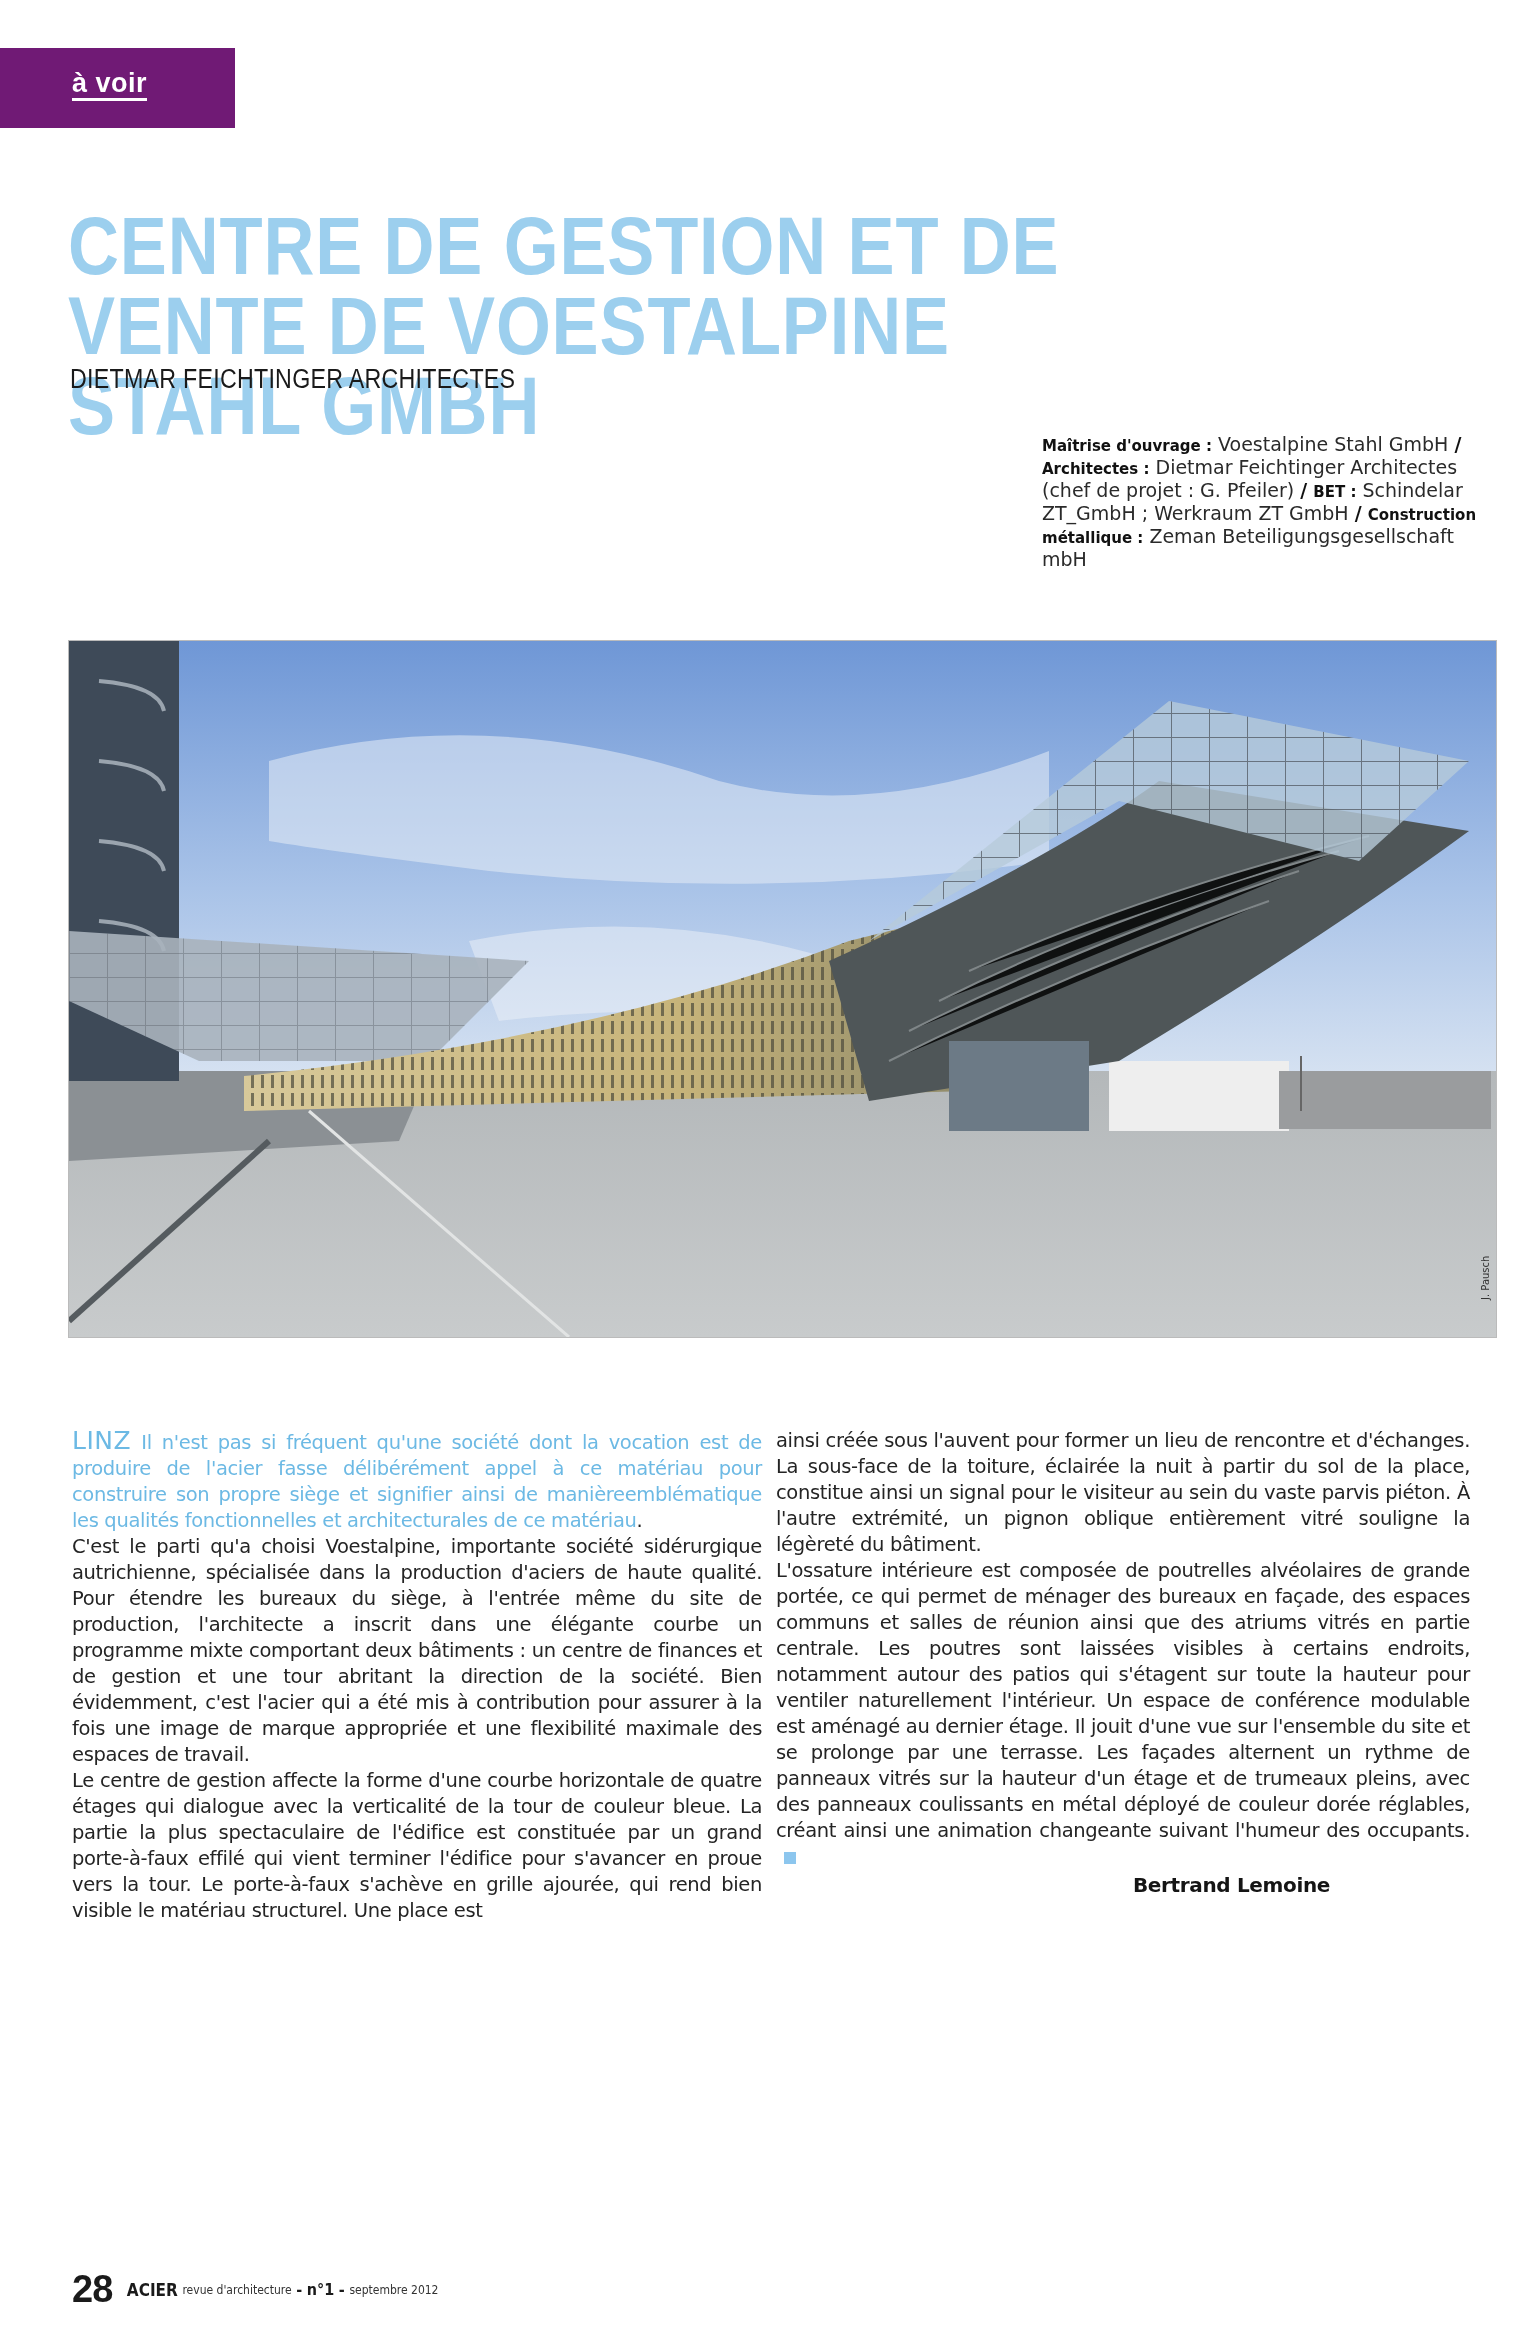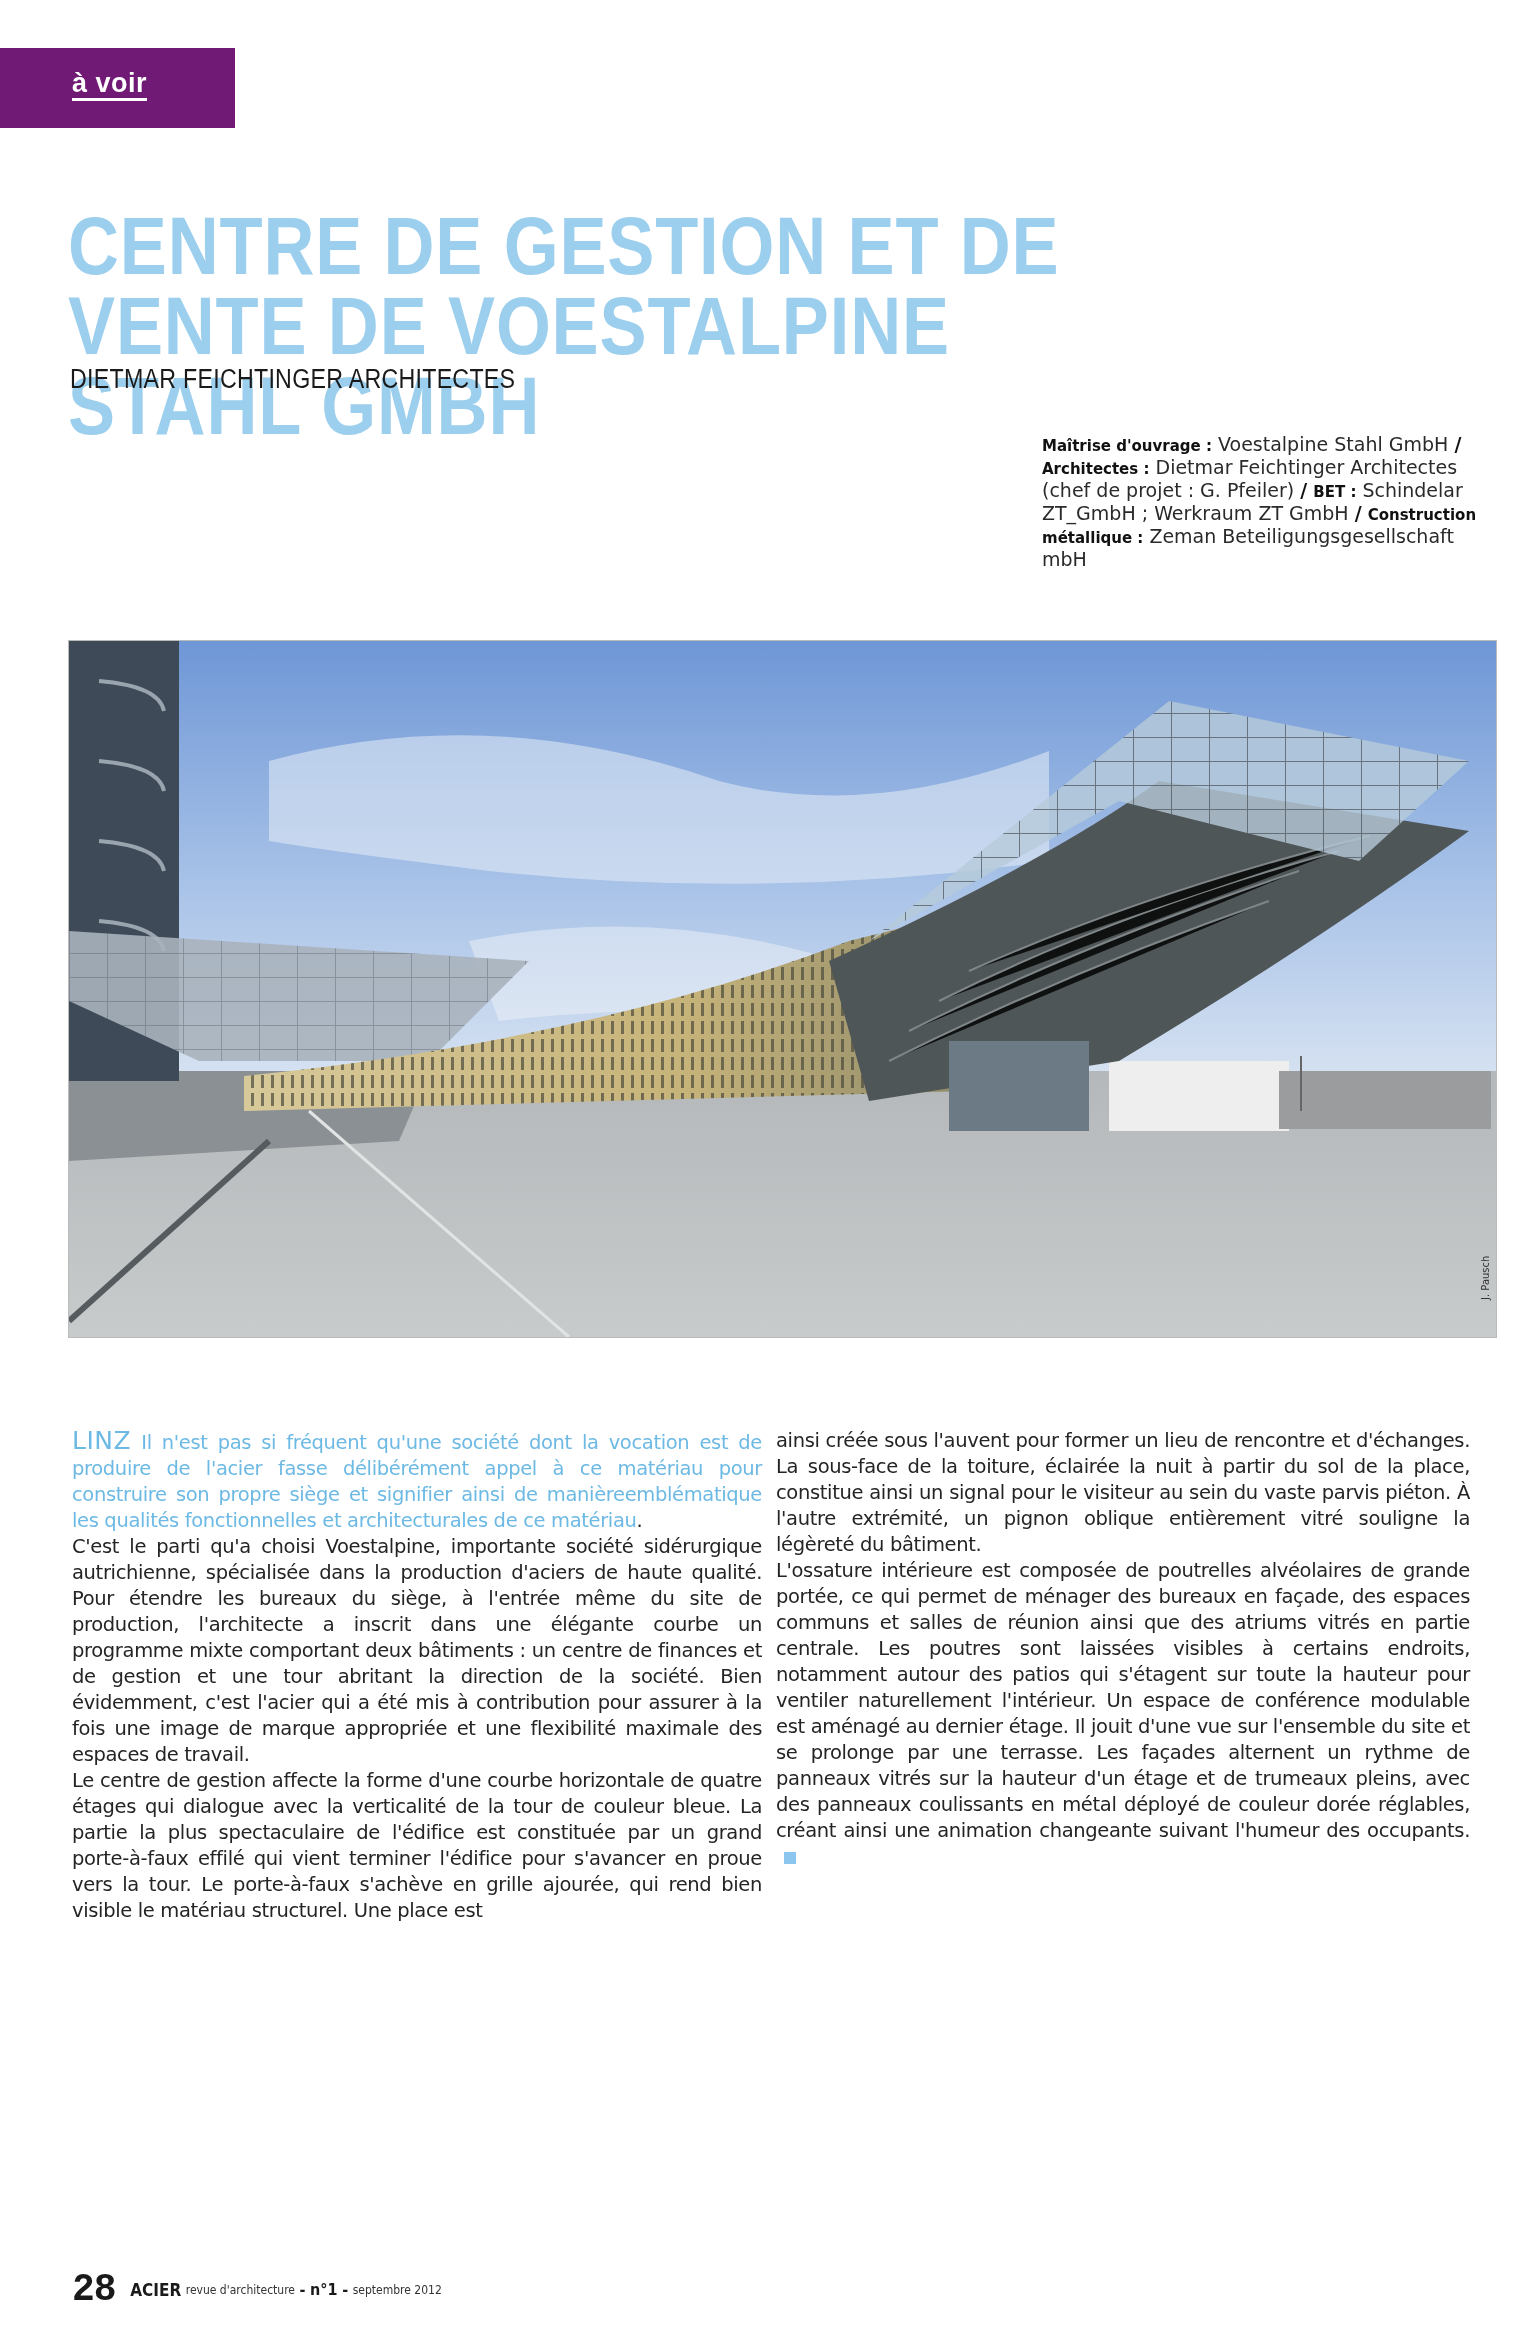--- a/index.html
+++ b/index.html
@@ -34,21 +34,21 @@
     .col.left { left: 72px; }
     .col.right { left: 776px; width: 694px; }
     .col p { margin: 0; }
     .lead { color: #6cb9e4; }
     .lead .place { font-weight: normal; font-size: 25px; color: #6cb9e4; letter-spacing: 0.5px; }
     .endmark { display: inline-block; width: 12px; height: 12px; background: #8cc6ee; margin-left: 8px;
                vertical-align: -1px; }
     .author { margin-top: 2px !important; text-align: right; padding-right: 140px; font-weight: bold;
               color: #151515; font-size: 20px; }
     .footer { position: absolute; left: 72px; top: 2268px; white-space: nowrap; }
-    .footer .page-num { font-family: Liberation Mono, monospace; font-weight: bold; font-size: 38px;
+    .footer .page-num { font-family: Liberation Sans, sans-serif; font-weight: bold; font-size: 38px;
                         color: #1a1a1a; vertical-align: middle; letter-spacing: -1px; }
     .footer .mag { font-weight: bold; font-size: 17px; margin-left: 10px; vertical-align: middle; color: #1a1a1a; }
     .footer .rest { font-size: 12px; vertical-align: middle; color: #333; }
     .footer .issue { font-weight: bold; font-size: 16px; vertical-align: middle; color: #1a1a1a; }
   </style>
 </head>
 <body>
 
 <div class="section-tab">
   <span>à voir</span>
@@ -133,20 +133,21 @@
 
 <div class="col left">
   <p class="lead"><span class="place">LINZ</span> <span>Il n'est pas si fréquent qu'une société dont la vocation est de produire de l'acier fasse délibérément appel à ce matériau pour construire son propre siège et signifier ainsi de manièreemblématique les qualités fonctionnelles et architecturales de ce matériau</span><span style="color:#1e1e1e">.</span></p>
   <p>C'est le parti qu'a choisi Voestalpine, importante société sidérurgique autrichienne, spécialisée dans la production d'aciers de haute qualité. Pour étendre les bureaux du siège, à l'entrée même du site de production, l'architecte a inscrit dans une élégante courbe un programme mixte comportant deux bâtiments : un centre de finances et de gestion et une tour abritant la direction de la société. Bien évidemment, c'est l'acier qui a été mis à contribution pour assurer à la fois une image de marque appropriée et une flexibilité maximale des espaces de travail.</p>
   <p>Le centre de gestion affecte la forme d'une courbe horizontale de quatre étages qui dialogue avec la verticalité de la tour de couleur bleue. La partie la plus spectaculaire de l'édifice est constituée par un grand porte-à-faux effilé qui vient terminer l'édifice pour s'avancer en proue vers la tour. Le porte-à-faux s'achève en grille ajourée, qui rend bien visible le matériau structurel. Une place est</p>
 </div>
 
 <div class="col right">
   <p>ainsi créée sous l'auvent pour former un lieu de rencontre et d'échanges. La sous-face de la toiture, éclairée la nuit à partir du sol de la place, constitue ainsi un signal pour le visiteur au sein du vaste parvis piéton. À l'autre extrémité, un pignon oblique entièrement vitré souligne la légèreté du bâtiment.</p>
   <p><span>L'ossature intérieure est composée de poutrelles alvéolaires de grande portée, ce qui permet de ménager des bureaux en façade, des espaces communs et salles de réunion ainsi que des atriums vitrés en partie centrale. Les poutres sont laissées visibles à certains endroits, notamment autour des patios qui s'étagent sur toute la hauteur pour ventiler naturellement l'intérieur. Un espace de conférence modulable est aménagé au dernier étage. Il jouit d'une vue sur l'ensemble du site et se prolonge par une terrasse. Les façades alternent un rythme de panneaux vitrés sur la hauteur d'un étage et de trumeaux pleins, avec des panneaux coulissants en métal déployé de couleur dorée réglables, créant ainsi une animation changeante suivant l'humeur des occupants.</span><span class="endmark"></span></p>
+  <p class="author">Bertrand Lemoine</p>
 </div>
 
 <div class="footer">
   <span class="page-num">28</span>
   <span class="mag">ACIER</span>
   <span class="rest">revue d'architecture</span>
   <span class="issue">-</span>
   <span class="issue">n°1</span>
   <span class="issue">-</span>
   <span class="rest">septembre 2012</span>

